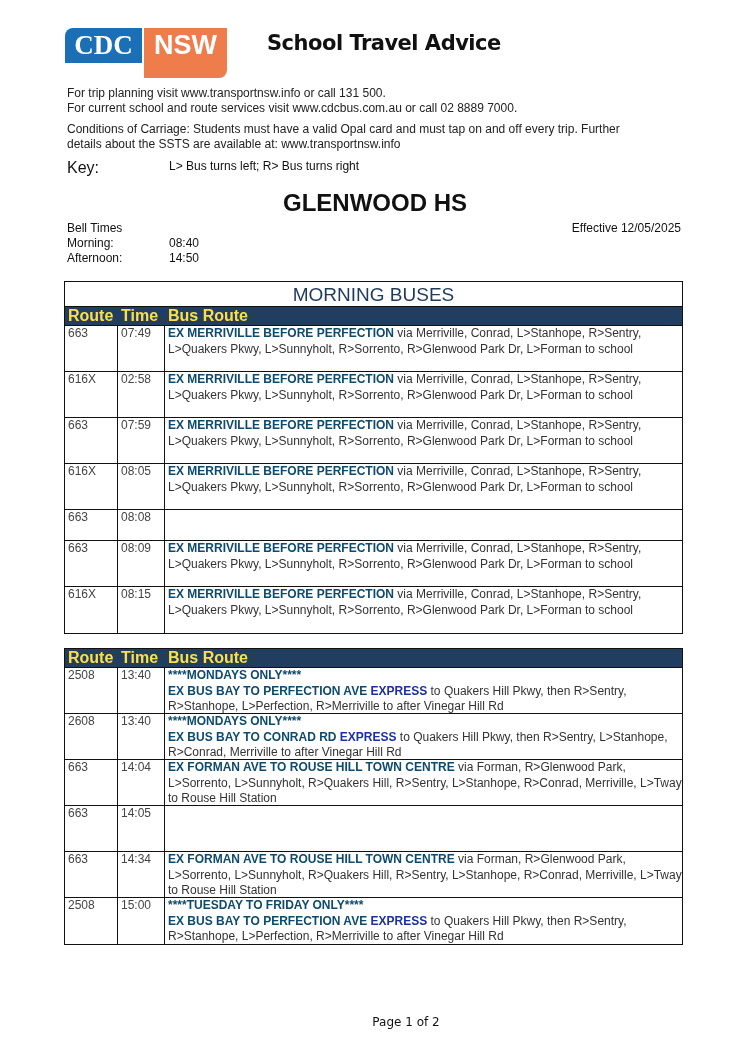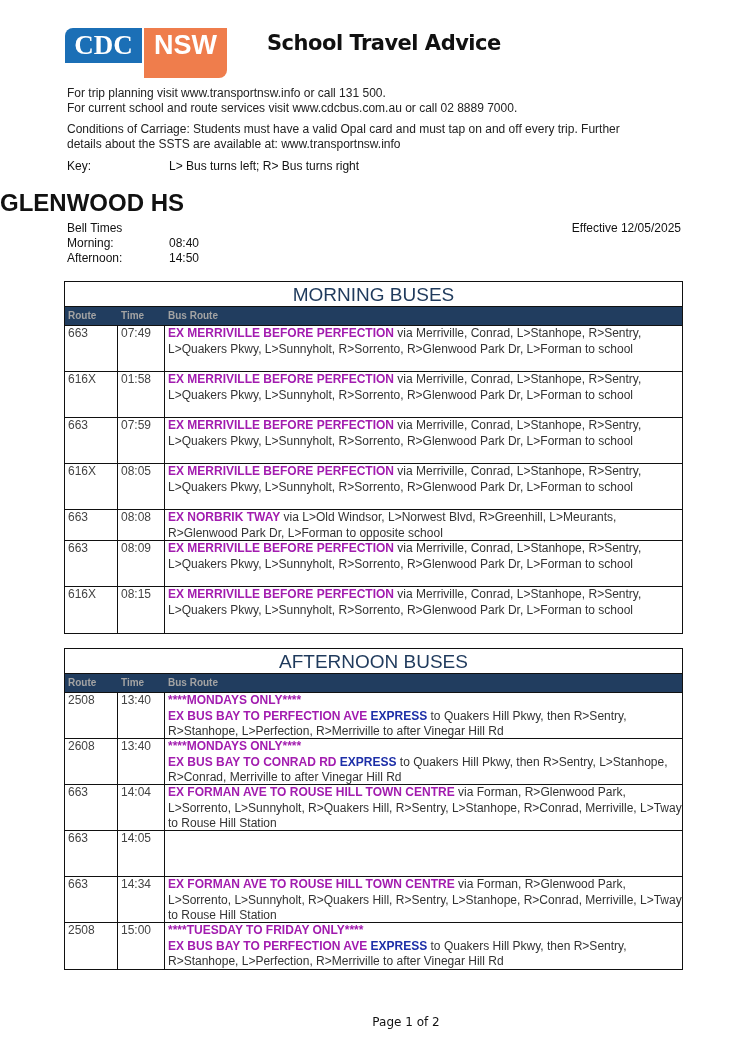--- a/index.html
+++ b/index.html
@@ -8,43 +8,43 @@
   .logo { position: absolute; left: 65px; top: 28px; height: 35px; display: flex; }
   .logo .cdc { background: #1b6fb6; color: #fff; font-weight: bold; font-size: 27px;
                width: 77px; height: 35px; line-height: 35px; text-align: center;
                border-radius: 8px 0 0 0; letter-spacing: 0px; font-family: Liberation Serif, serif; }
   .logo .nsw { background: #ef7d4c; color: #fff; font-weight: bold; font-size: 27px;
                width: 83px; height: 50px; line-height: 35px; text-align: center;
                border-radius: 0 0 8px 0; margin-left: 2px; }
   .doc-title { position: absolute; left: 267px; top: 31px; font-size: 21px; font-weight: bold;
                font-family: "DejaVu Sans", sans-serif; letter-spacing: -0.5px; }
   .info { position: absolute; left: 67px; font-size: 12px; line-height: 15px; color: #222; }
-  .key-label { position: absolute; left: 67px; top: 159px; font-size: 12px; }
+  .key-label { position: absolute; left: 67px; top: 159px; font-size: 16px; }
   .key-text { position: absolute; left: 169px; top: 159px; font-size: 12px; }
-  .school { position: absolute; left: 0; width: 750px; top: 189px; text-align: left;
+  .school { position: absolute; left: 0; width: 750px; top: 189px; text-align: center;
             font-size: 24px; font-weight: bold; }
   .bell { position: absolute; left: 67px; font-size: 12px; line-height: 14.5px; }
   .bell-val { position: absolute; left: 169px; font-size: 12px; }
   .effective { position: absolute; right: 69px; top: 221px; font-size: 12px; }
 
   .tbl { position: absolute; left: 64px; width: 619px; border: 1.5px solid #111;
          border-collapse: collapse; box-sizing: border-box; }
   .tbl-title { height: 24px; line-height: 25px; text-align: center; font-size: 19px;
                color: #1f3a5c; border-bottom: 1.5px solid #111; }
-  .tbl-head { display: flex; background: #213d5f; color: #a3a3a3; font-weight: bold; font-size: 10px;
+  .tbl-head { display: flex; background: #213d5f; color: #fde047; font-weight: bold; font-size: 16px;
               height: 18px; line-height: 18px; border-bottom: 1.5px solid #111; }
   .col-route { width: 53px; padding-left: 3px; box-sizing: border-box; border-right: 1.5px solid #111; flex-shrink: 0; }
   .col-time { width: 47px; padding-left: 3px; box-sizing: border-box; border-right: 1.5px solid #111; flex-shrink: 0; }
   .col-desc { flex: 1; padding-left: 3px; box-sizing: border-box; }
   .tbl-head .col-route, .tbl-head .col-time { border-right-color: #213d5f; }
   .row { display: flex; font-size: 12px; line-height: 15.5px; border-bottom: 1.5px solid #111; color: #333; }
   .row:last-child { border-bottom: none; }
   .row .col-route, .row .col-time { color: #444; }
   .row .col-desc { color: #333; }
-  .b { font-weight: bold; color: #a21caf; }
+  .b { font-weight: bold; color: #0c4a6e; }
   .exp { font-weight: bold; color: #1d2fa8; text-align: center; }
   .page-num { position: absolute; left: 0; width: 750px; top: 1015px; text-align: center;
               font-size: 12px; font-family: "DejaVu Sans", sans-serif; padding-left: 31px; }
 </style>
 </head>
 <body>
 
 <div class="logo">
   <div class="cdc">CDC</div>
   <div class="nsw">NSW</div>
@@ -73,52 +73,50 @@
     <div class="col-time">Time</div>
     <div class="col-desc">Bus Route</div>
   </div>
   <div class="row" style="height:45px">
     <div class="col-route">663</div>
     <div class="col-time">07:49</div>
     <div class="col-desc"><span class="b">EX MERRIVILLE BEFORE PERFECTION</span><span> via Merriville, Conrad, L&gt;Stanhope, R&gt;Sentry, L&gt;Quakers Pkwy, L&gt;Sunnyholt, R&gt;Sorrento, R&gt;Glenwood Park Dr, L&gt;Forman to school</span></div>
   </div>
   <div class="row" style="height:45px">
     <div class="col-route">616X</div>
-    <div class="col-time">01:58</div>
+    <div class="col-time">02:58</div>
     <div class="col-desc"><span class="b">EX MERRIVILLE BEFORE PERFECTION</span><span> via Merriville, Conrad, L&gt;Stanhope, R&gt;Sentry, L&gt;Quakers Pkwy, L&gt;Sunnyholt, R&gt;Sorrento, R&gt;Glenwood Park Dr, L&gt;Forman to school</span></div>
   </div>
   <div class="row" style="height:45px">
     <div class="col-route">663</div>
     <div class="col-time">07:59</div>
     <div class="col-desc"><span class="b">EX MERRIVILLE BEFORE PERFECTION</span><span> via Merriville, Conrad, L&gt;Stanhope, R&gt;Sentry, L&gt;Quakers Pkwy, L&gt;Sunnyholt, R&gt;Sorrento, R&gt;Glenwood Park Dr, L&gt;Forman to school</span></div>
   </div>
   <div class="row" style="height:45px">
     <div class="col-route">616X</div>
     <div class="col-time">08:05</div>
     <div class="col-desc"><span class="b">EX MERRIVILLE BEFORE PERFECTION</span><span> via Merriville, Conrad, L&gt;Stanhope, R&gt;Sentry, L&gt;Quakers Pkwy, L&gt;Sunnyholt, R&gt;Sorrento, R&gt;Glenwood Park Dr, L&gt;Forman to school</span></div>
   </div>
   <div class="row" style="height:30px">
     <div class="col-route">663</div>
     <div class="col-time">08:08</div>
-    <div class="col-desc"><span class="b">EX NORBRIK TWAY</span><span> via L&gt;Old Windsor, L&gt;Norwest Blvd, R&gt;Greenhill, L&gt;Meurants, R&gt;Glenwood Park Dr, L&gt;Forman to opposite school</span></div>
   </div>
   <div class="row" style="height:45px">
     <div class="col-route">663</div>
     <div class="col-time">08:09</div>
     <div class="col-desc"><span class="b">EX MERRIVILLE BEFORE PERFECTION</span><span> via Merriville, Conrad, L&gt;Stanhope, R&gt;Sentry, L&gt;Quakers Pkwy, L&gt;Sunnyholt, R&gt;Sorrento, R&gt;Glenwood Park Dr, L&gt;Forman to school</span></div>
   </div>
   <div class="row" style="height:46px">
     <div class="col-route">616X</div>
     <div class="col-time">08:15</div>
     <div class="col-desc"><span class="b">EX MERRIVILLE BEFORE PERFECTION</span><span> via Merriville, Conrad, L&gt;Stanhope, R&gt;Sentry, L&gt;Quakers Pkwy, L&gt;Sunnyholt, R&gt;Sorrento, R&gt;Glenwood Park Dr, L&gt;Forman to school</span></div>
   </div>
 </div>
 
 <div class="tbl" style="top:648px">
-  <div class="tbl-title">AFTERNOON BUSES</div>
   <div class="tbl-head">
     <div class="col-route">Route</div>
     <div class="col-time">Time</div>
     <div class="col-desc">Bus Route</div>
   </div>
   <div class="row" style="height:45px">
     <div class="col-route">2508</div>
     <div class="col-time">13:40</div>
     <div class="col-desc"><span class="b">****MONDAYS ONLY****</span><br><span class="b">EX BUS BAY TO PERFECTION AVE </span><span class="exp">EXPRESS</span><span> to Quakers Hill Pkwy, then R&gt;Sentry, R&gt;Stanhope, L&gt;Perfection, R&gt;Merriville to after Vinegar Hill Rd</span></div>
   </div>

